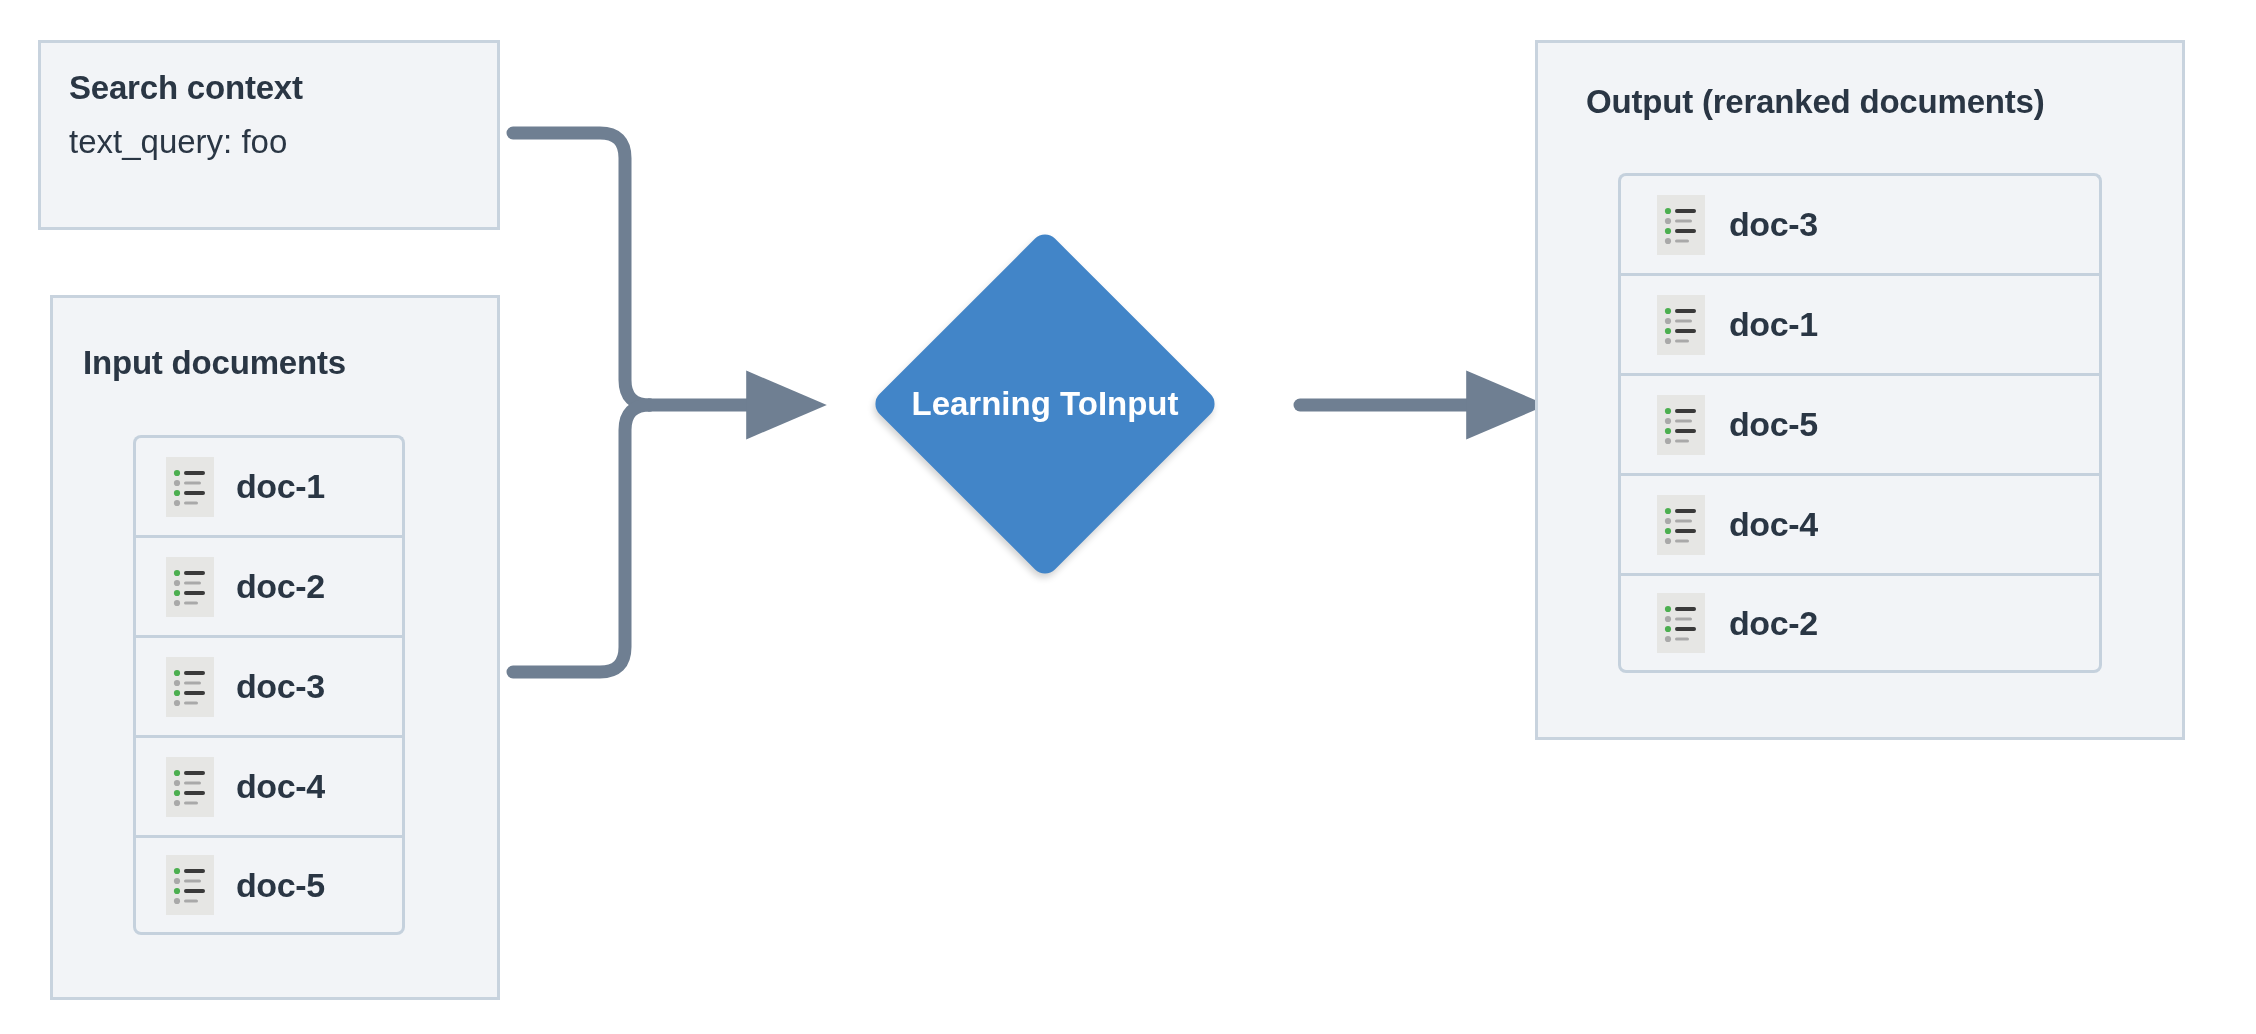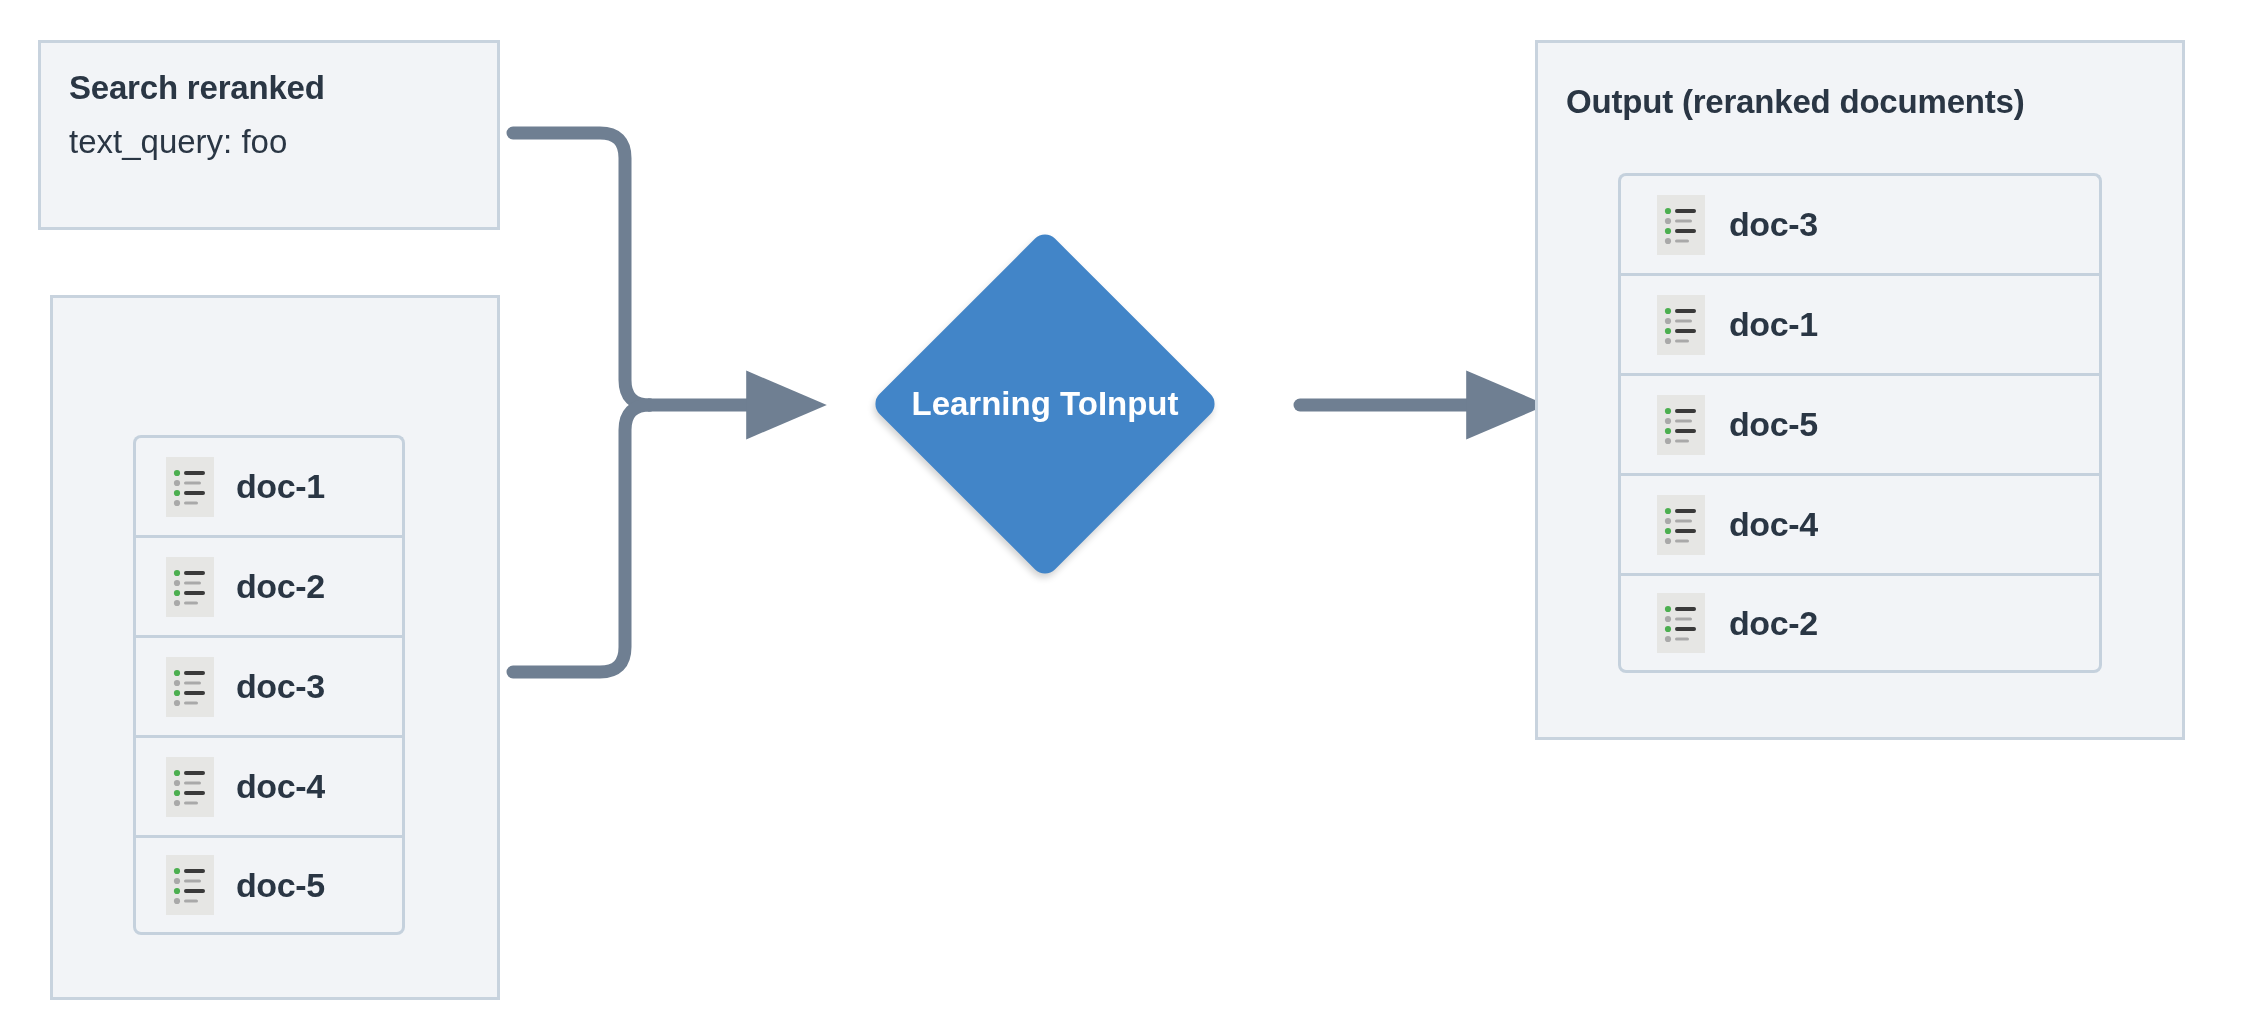--- a/index.html
+++ b/index.html
@@ -79,21 +79,21 @@
 
   
   #output-panel {
     left: 1535px;
     top: 40px;
     width: 650px;
     height: 700px;
   }
   #output-panel .panel-title {
     position: absolute;
-    left: 28px;
+    left: 48px;
     top: 40px;
     font-size: 33px;
   }
   #output-doc-list {
     position: absolute;
     left: 80px;
     top: 130px;
     width: 484px;
   }
 
@@ -202,25 +202,26 @@
     <path d="M 513,133 L 600,133 Q 625,133 625,158 L 625,380 Q 625,405 650,405" fill="none" stroke="#6f7f92" stroke-width="13" stroke-linecap="round" stroke-linejoin="round"></path>
 
     <path d="M 513,672 L 600,672 Q 625,672 625,647 L 625,430 Q 625,405 650,405" fill="none" stroke="#6f7f92" stroke-width="13" stroke-linecap="round" stroke-linejoin="round"></path>
 
     <path d="M 648,405 L 780,405" fill="none" stroke="#6f7f92" stroke-width="13" stroke-linecap="butt" marker-end="url(#arrowhead)"></path>
 
     <path d="M 1300,405 L 1500,405" fill="none" stroke="#6f7f92" stroke-width="13" stroke-linecap="round" marker-end="url(#arrowhead)"></path>
   </svg>
 
   <div class="panel" id="search-context">
-    <div class="panel-title">Search reranked</div>
+    <div class="panel-title">Search context</div>
     <div class="panel-sub">text_query: foo</div>
   </div>
 
   <div class="panel" id="input-documents">
+    <div class="panel-title">Input documents</div>
 
     <div class="doc-list" id="input-doc-list">
 
       <div class="doc-row">
         <span class="doc-icon">
           <svg viewBox="0 0 48 60" width="48" height="60" xmlns="http://www.w3.org/2000/svg">
             <circle cx="11" cy="16" r="3.1" fill="#4caf50"></circle>
             <rect x="18" y="14.1" width="21" height="3.8" rx="1.9" fill="#3a3a3a"></rect>
             <circle cx="11" cy="26" r="3.1" fill="#a9a9a9"></circle>
             <rect x="18" y="24.4" width="17" height="3.2" rx="1.6" fill="#a9a9a9"></rect>

